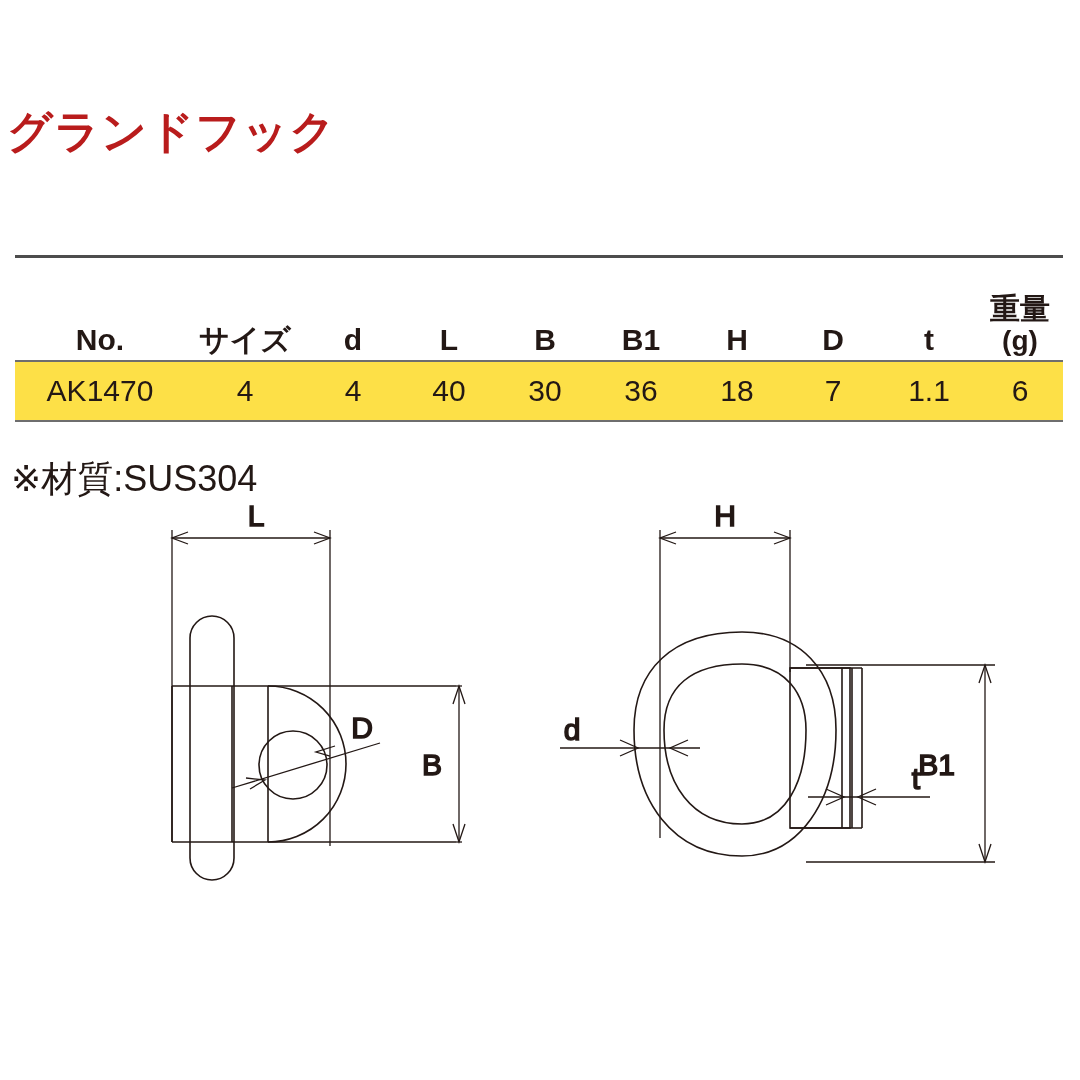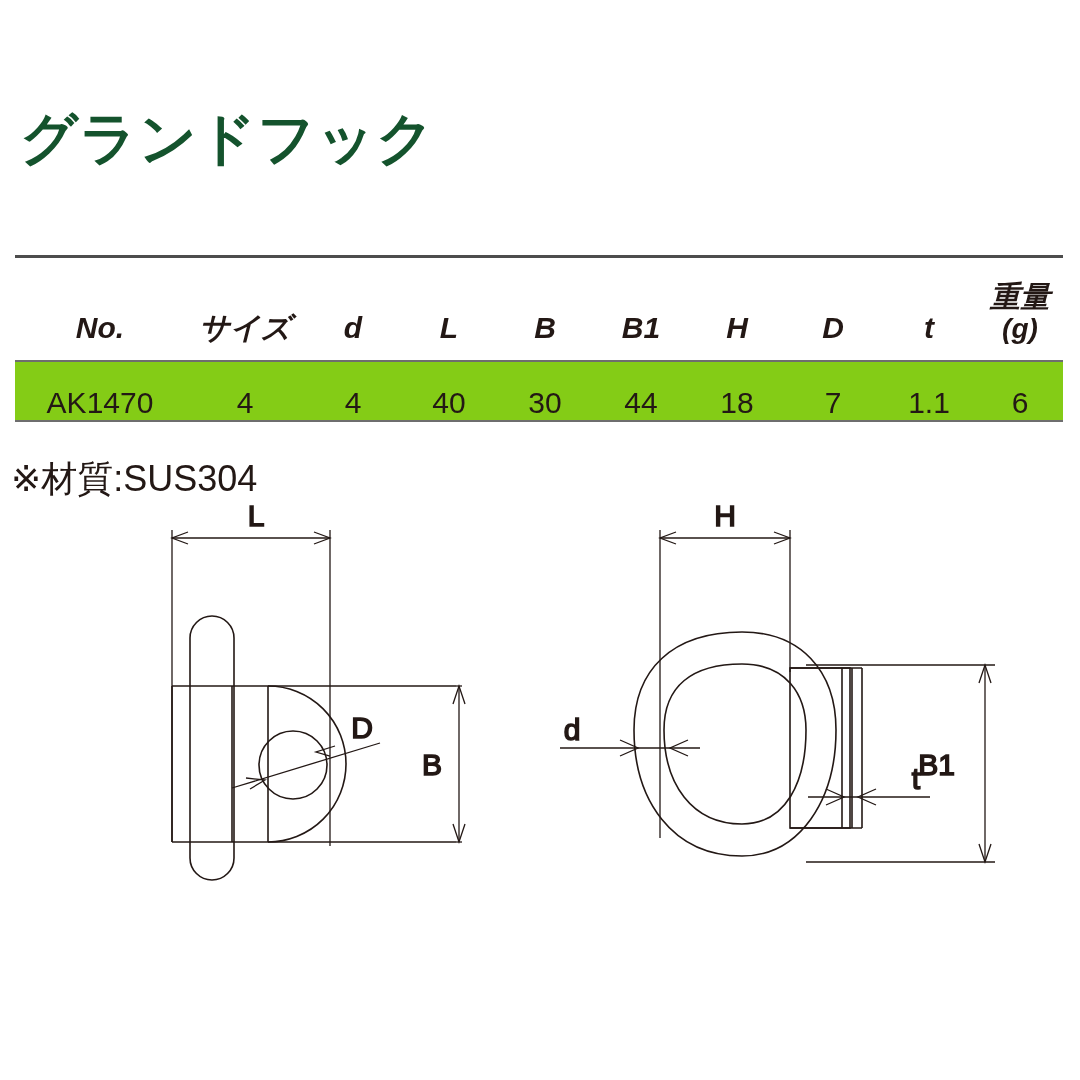--- a/index.html
+++ b/index.html
@@ -12,26 +12,26 @@
     height: 1080px;
     position: relative;
     font-family: "Liberation Sans", "DejaVu Sans", sans-serif;
     color: #231815;
     overflow: hidden;
   }
 
   
   .page-title {
     position: absolute;
-    left: 20px;
+    left: 7px;
     top: 107px;
-    font-size: 57px;
+    font-size: 45px;
     font-weight: 700;
     letter-spacing: 1px;
-    color: #14532d;
+    color: #b91c1c;
     line-height: 1.1;
     white-space: nowrap;
   }
 
   
   .spec-table {
     position: absolute;
     left: 15px;
     top: 255px;
     width: 1048px;
@@ -40,29 +40,28 @@
   }
   .spec-table .rule-top {
     height: 3px;
     background: #4d4d4d;
     width: 100%;
   }
   .header-row {
     display: flex;
     align-items: flex-end;
     height: 102px;
-    padding-bottom: 16px;
+    padding-bottom: 4px;
     box-sizing: border-box;
-    font-style: italic;
   }
   .data-row {
     display: flex;
-    align-items: flex-end;
+    align-items: center;
     height: 62px;
-    background: #84cc16;
+    background: #fde047;
     border-top: 2px solid #6e6e6e;
     border-bottom: 2px solid #6e6e6e;
     box-sizing: border-box;
   }
   .cell {
     text-align: center;
     font-size: 30px;
     color: #231815;
     font-weight: 400;
   }
@@ -132,21 +131,21 @@
       <span class="unit-small">(g)</span>
     </div>
   </div>
 
   <div class="data-row">
     <div class="cell c-no">AK1470</div>
     <div class="cell c-size">4</div>
     <div class="cell c-d">4</div>
     <div class="cell c-L">40</div>
     <div class="cell c-B">30</div>
-    <div class="cell c-B1">44</div>
+    <div class="cell c-B1">36</div>
     <div class="cell c-H">18</div>
     <div class="cell c-D">7</div>
     <div class="cell c-t">1.1</div>
     <div class="cell c-w">6</div>
   </div>
 
 </div>
 
 <div class="material-note">※材質:SUS304</div>
 

